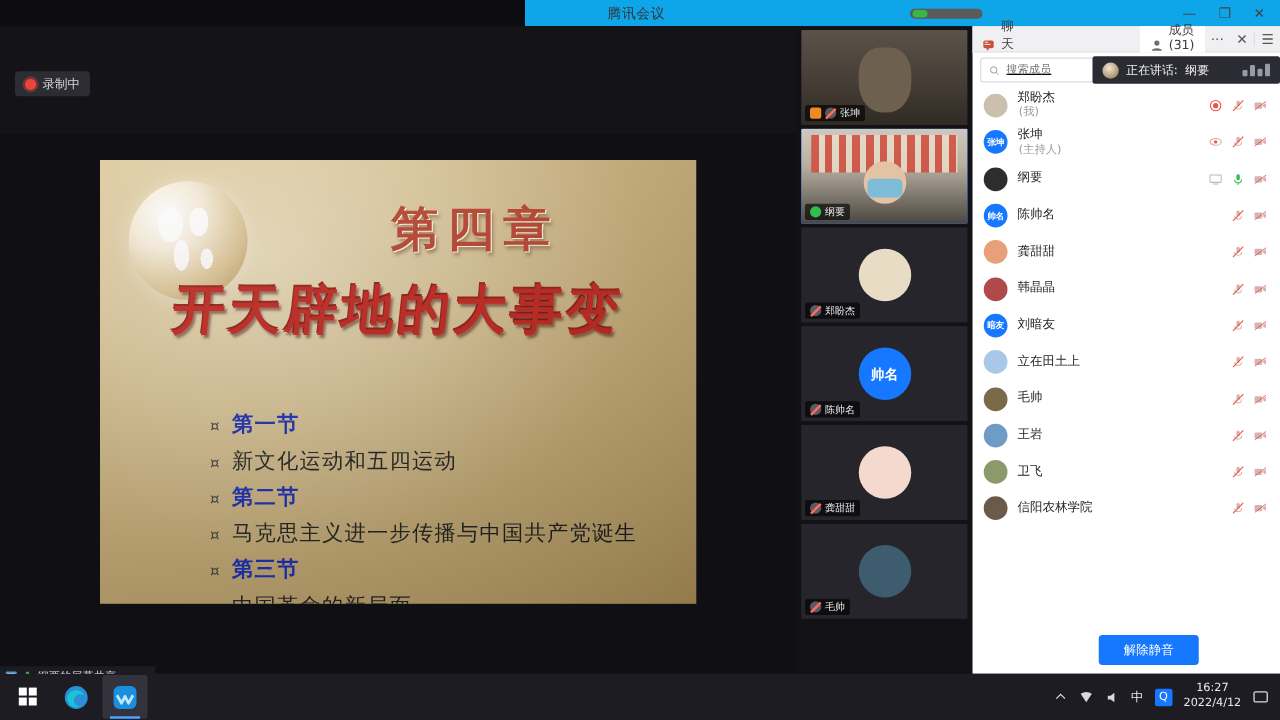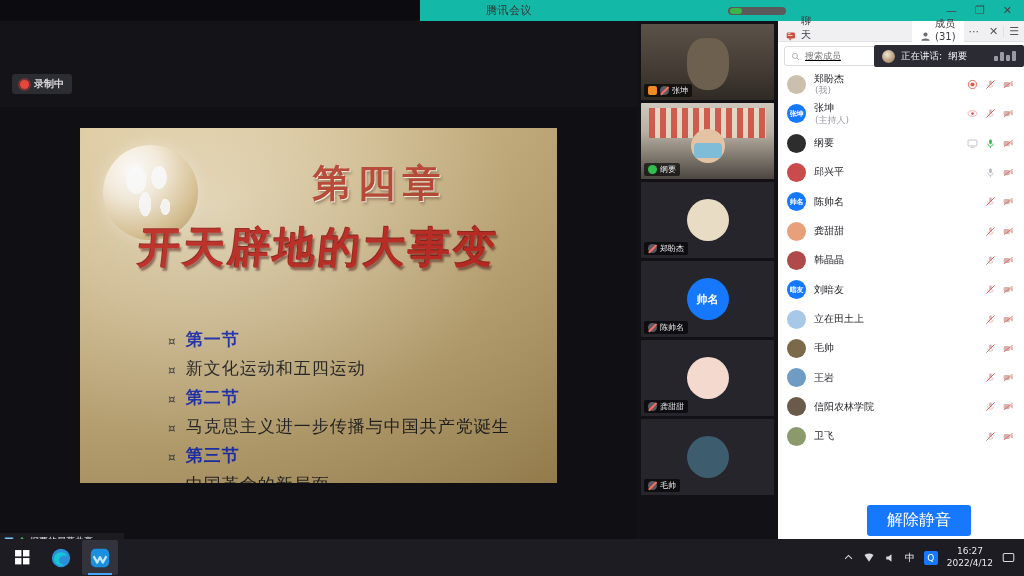--- a/index.html
+++ b/index.html
@@ -10,40 +10,40 @@
     position:relative;
   }
   .screen { position:absolute; inset:0; }
 
   
   .desktop { position:absolute; left:0; top:0; width:1024px; height:550px; background:#0c0c10; }
 
   
   .titlebar {
     position:absolute; left:420px; top:0; width:604px; height:21px;
-    background:#14b8a6; display:flex; align-items:center;justify-content:space-between;
+    background:#0ea5e9; display:flex; align-items:center;justify-content:space-between;
   }
   .titlebar-title { font-size:11px; color:#333; margin-left:66px; letter-spacing:.5px; }
   .titlebar-pill { width:58px; height:8px; border-radius:4px; background:#5a5a5a;
       margin-left:196px; position:relative; }
   .titlebar-pill::before{ content:""; position:absolute; left:2px; top:1px; width:12px;height:6px;
       background:#39b54a; border-radius:3px; }
   .win-btns { margin-left:auto; display:flex; gap:18px; padding-right:12px; }
   .win-btn { font-size:11px; color:#444; line-height:1; cursor:default; }
 
   
   .stage {
     position:absolute; left:0; top:21px; width:637px; height:518px;
     background:#101014;
   }
   .stage-top-strip { position:absolute; left:0; top:0; width:637px; height:86px; background:#141418; }
   .rec-badge {
-    position:absolute; left:12px; top:53px;
+    position:absolute; left:12px; top:36px;
     background:#2c2c33; border-radius:3px; height:20px;
-    display:flex; align-items:center; gap:5px; padding:0 8px;font-weight:bold;
+    display:flex; align-items:center; gap:5px; padding:0 8px;
   }
   .rec-dot { width:9px;height:9px;border-radius:50%; background:#e8453c; box-shadow:0 0 0 2px rgba(232,69,60,.35); }
   .rec-text { font-size:10px; color:#d8d8dc; }
 
   
   .slide {
     position:absolute; left:80px; top:107px; width:477px; height:355px;
     background:
       radial-gradient(ellipse at 28% 22%, #e8d9b4 0%, #d9c393 32%, #c3a86f 62%, #b2955c 100%);
     overflow:hidden;
@@ -162,21 +162,21 @@
   }
   .mname { font-size:10px; color:#25252a; white-space:nowrap; }
   .mname.ul { text-decoration:underline; }
   .msub { font-size:9px; color:#9a9aa2; margin-left:1px; }
   .mnamewrap { display:flex; flex-direction:column; justify-content:center; line-height:1.22; }
   .micons { margin-left:auto; display:flex; align-items:center; gap:7px; }
   .ic { width:11px; height:11px; flex:none; }
 
   .panel-footer { height:38px; display:flex; align-items:center; justify-content:center; }
   .unmute-btn {
-    background:#1677ff; color:#fff; font-size:16px; border:none; border-radius:3px;
+    background:#1677ff; color:#fff; font-size:10px; border:none; border-radius:3px;
     padding:5px 20px; font-family:Liberation Sans, sans-serif; cursor:pointer;margin-left:36px;
   }
 
   
   .sharebar {
     position:absolute; left:0; top:533px; width:124px; height:16px;
     background:#1b1b20; display:flex; align-items:center; gap:3px; padding:0 4px;
   }
   .sharebar-txt { font-size:9px; color:#e6e6ea; white-space:nowrap; }
   .taskbar {
@@ -416,38 +416,20 @@
               <line x1="8" y1="12" x2="8" y2="14.5" stroke="#2fbf4f" stroke-width="1.2"></line>
             </svg>
             <svg class="ic" viewBox="0 0 18 16">
               <rect x="1" y="4" width="10" height="8" rx="1.5" fill="#d9b3b0"></rect>
               <path d="M12 7 L16 4.5 v7 L12 9 Z" fill="#d9b3b0"></path>
               <line x1="1.5" y1="13.5" x2="16" y2="2.5" stroke="#e8564a" stroke-width="1.2"></line>
             </svg>
           </span>
         </div>
         <div class="mrow">
-          <span class="mav" style="background:#c94b4b"></span>
-          <span class="mnamewrap">
-            <span class="mname">邱兴平</span>
-          </span>
-          <span class="micons">
-            <svg class="ic" viewBox="0 0 16 16">
-              <rect x="6" y="2" width="4" height="7" rx="2" fill="#b8b8c0"></rect>
-              <path d="M4 8 a4 4 0 0 0 8 0" fill="none" stroke="#b8b8c0" stroke-width="1.2"></path>
-              <line x1="8" y1="12" x2="8" y2="14.5" stroke="#b8b8c0" stroke-width="1.2"></line>
-            </svg>
-            <svg class="ic" viewBox="0 0 18 16">
-              <rect x="1" y="4" width="10" height="8" rx="1.5" fill="#d9b3b0"></rect>
-              <path d="M12 7 L16 4.5 v7 L12 9 Z" fill="#d9b3b0"></path>
-              <line x1="1.5" y1="13.5" x2="16" y2="2.5" stroke="#e8564a" stroke-width="1.2"></line>
-            </svg>
-          </span>
-        </div>
-        <div class="mrow">
           <span class="mav" style="background:#1677ff">帅名</span>
           <span class="mnamewrap">
             <span class="mname">陈帅名</span>
           </span>
           <span class="micons">
             <svg class="ic" viewBox="0 0 16 16">
               <rect x="6" y="2" width="4" height="7" rx="2" fill="#d9b3b0"></rect>
               <path d="M4 8 a4 4 0 0 0 8 0" fill="none" stroke="#d9b3b0" stroke-width="1.2"></path>
               <line x1="2" y1="14" x2="14" y2="2" stroke="#e8564a" stroke-width="1.3"></line>
             </svg>
@@ -560,41 +542,41 @@
               <line x1="2" y1="14" x2="14" y2="2" stroke="#e8564a" stroke-width="1.3"></line>
             </svg>
             <svg class="ic" viewBox="0 0 18 16">
               <rect x="1" y="4" width="10" height="8" rx="1.5" fill="#d9b3b0"></rect>
               <path d="M12 7 L16 4.5 v7 L12 9 Z" fill="#d9b3b0"></path>
               <line x1="1.5" y1="13.5" x2="16" y2="2.5" stroke="#e8564a" stroke-width="1.2"></line>
             </svg>
           </span>
         </div>
         <div class="mrow">
+          <span class="mav" style="background:#8a9a6a"></span>
+          <span class="mnamewrap">
+            <span class="mname">卫飞</span>
+          </span>
+          <span class="micons">
+            <svg class="ic" viewBox="0 0 16 16">
+              <rect x="6" y="2" width="4" height="7" rx="2" fill="#d9b3b0"></rect>
+              <path d="M4 8 a4 4 0 0 0 8 0" fill="none" stroke="#d9b3b0" stroke-width="1.2"></path>
+              <line x1="2" y1="14" x2="14" y2="2" stroke="#e8564a" stroke-width="1.3"></line>
+            </svg>
+            <svg class="ic" viewBox="0 0 18 16">
+              <rect x="1" y="4" width="10" height="8" rx="1.5" fill="#d9b3b0"></rect>
+              <path d="M12 7 L16 4.5 v7 L12 9 Z" fill="#d9b3b0"></path>
+              <line x1="1.5" y1="13.5" x2="16" y2="2.5" stroke="#e8564a" stroke-width="1.2"></line>
+            </svg>
+          </span>
+        </div>
+        <div class="mrow">
           <span class="mav" style="background:#6a5a4a"></span>
           <span class="mnamewrap">
             <span class="mname">信阳农林学院</span>
-          </span>
-          <span class="micons">
-            <svg class="ic" viewBox="0 0 16 16">
-              <rect x="6" y="2" width="4" height="7" rx="2" fill="#d9b3b0"></rect>
-              <path d="M4 8 a4 4 0 0 0 8 0" fill="none" stroke="#d9b3b0" stroke-width="1.2"></path>
-              <line x1="2" y1="14" x2="14" y2="2" stroke="#e8564a" stroke-width="1.3"></line>
-            </svg>
-            <svg class="ic" viewBox="0 0 18 16">
-              <rect x="1" y="4" width="10" height="8" rx="1.5" fill="#d9b3b0"></rect>
-              <path d="M12 7 L16 4.5 v7 L12 9 Z" fill="#d9b3b0"></path>
-              <line x1="1.5" y1="13.5" x2="16" y2="2.5" stroke="#e8564a" stroke-width="1.2"></line>
-            </svg>
-          </span>
-        </div>
-        <div class="mrow">
-          <span class="mav" style="background:#8a9a6a"></span>
-          <span class="mnamewrap">
-            <span class="mname">卫飞</span>
           </span>
           <span class="micons">
             <svg class="ic" viewBox="0 0 16 16">
               <rect x="6" y="2" width="4" height="7" rx="2" fill="#d9b3b0"></rect>
               <path d="M4 8 a4 4 0 0 0 8 0" fill="none" stroke="#d9b3b0" stroke-width="1.2"></path>
               <line x1="2" y1="14" x2="14" y2="2" stroke="#e8564a" stroke-width="1.3"></line>
             </svg>
             <svg class="ic" viewBox="0 0 18 16">
               <rect x="1" y="4" width="10" height="8" rx="1.5" fill="#d9b3b0"></rect>
               <path d="M12 7 L16 4.5 v7 L12 9 Z" fill="#d9b3b0"></path>

